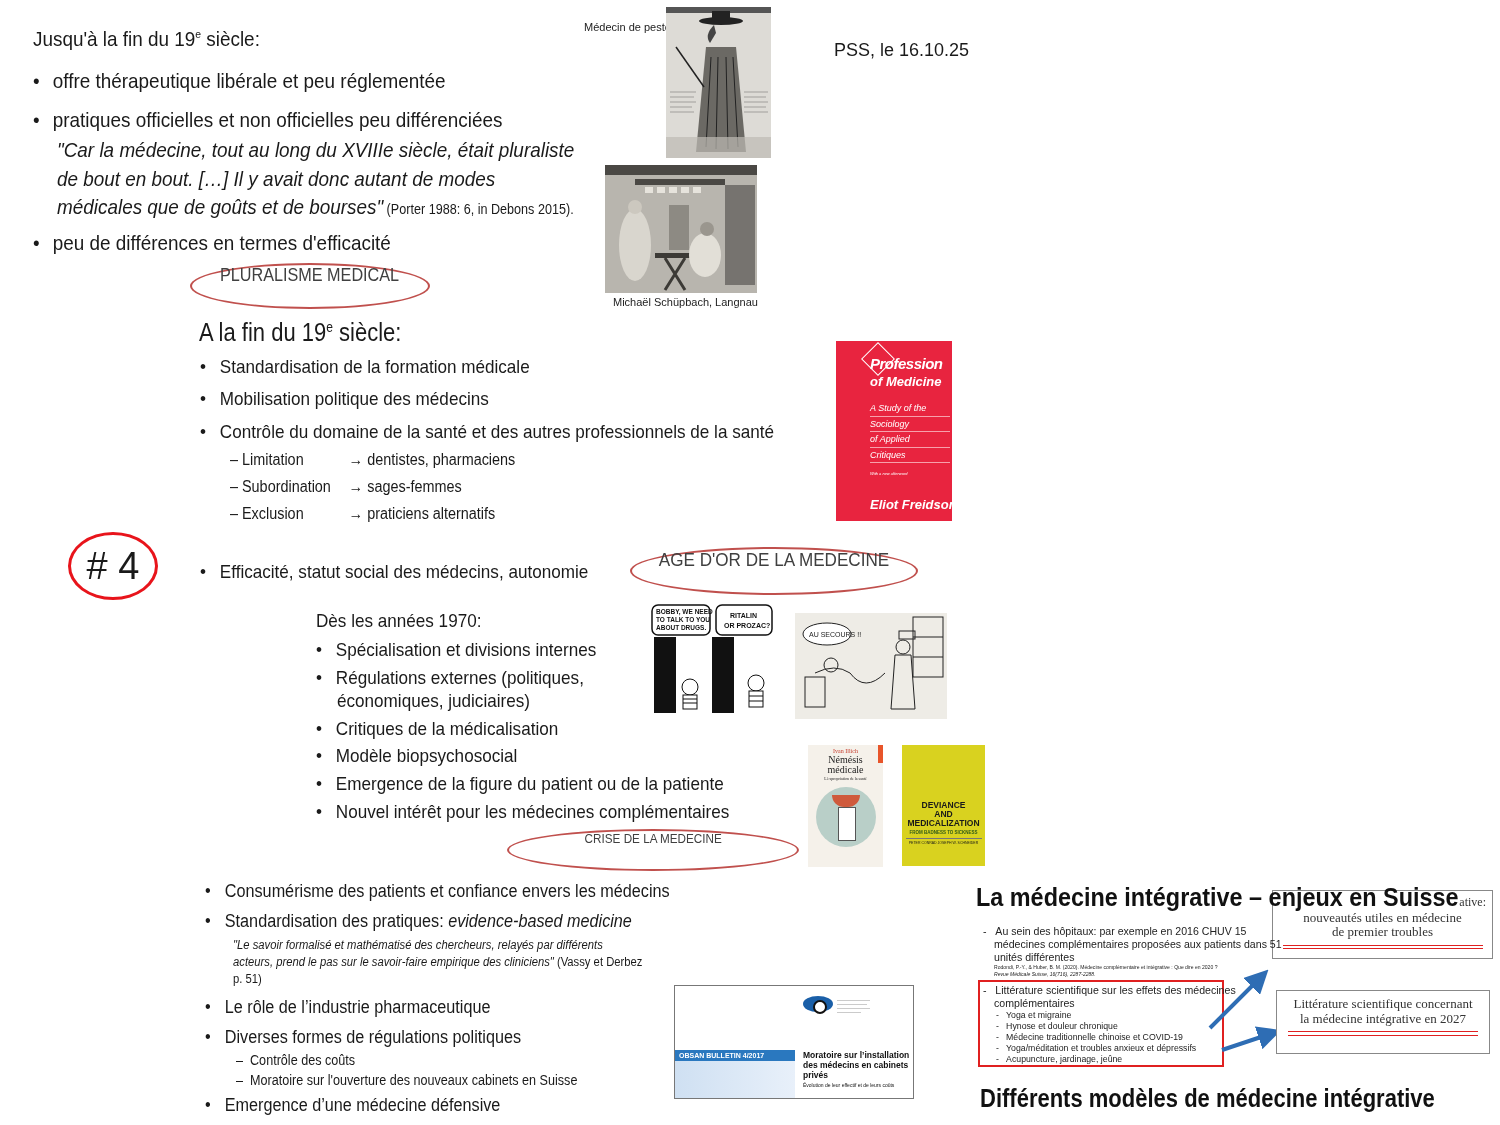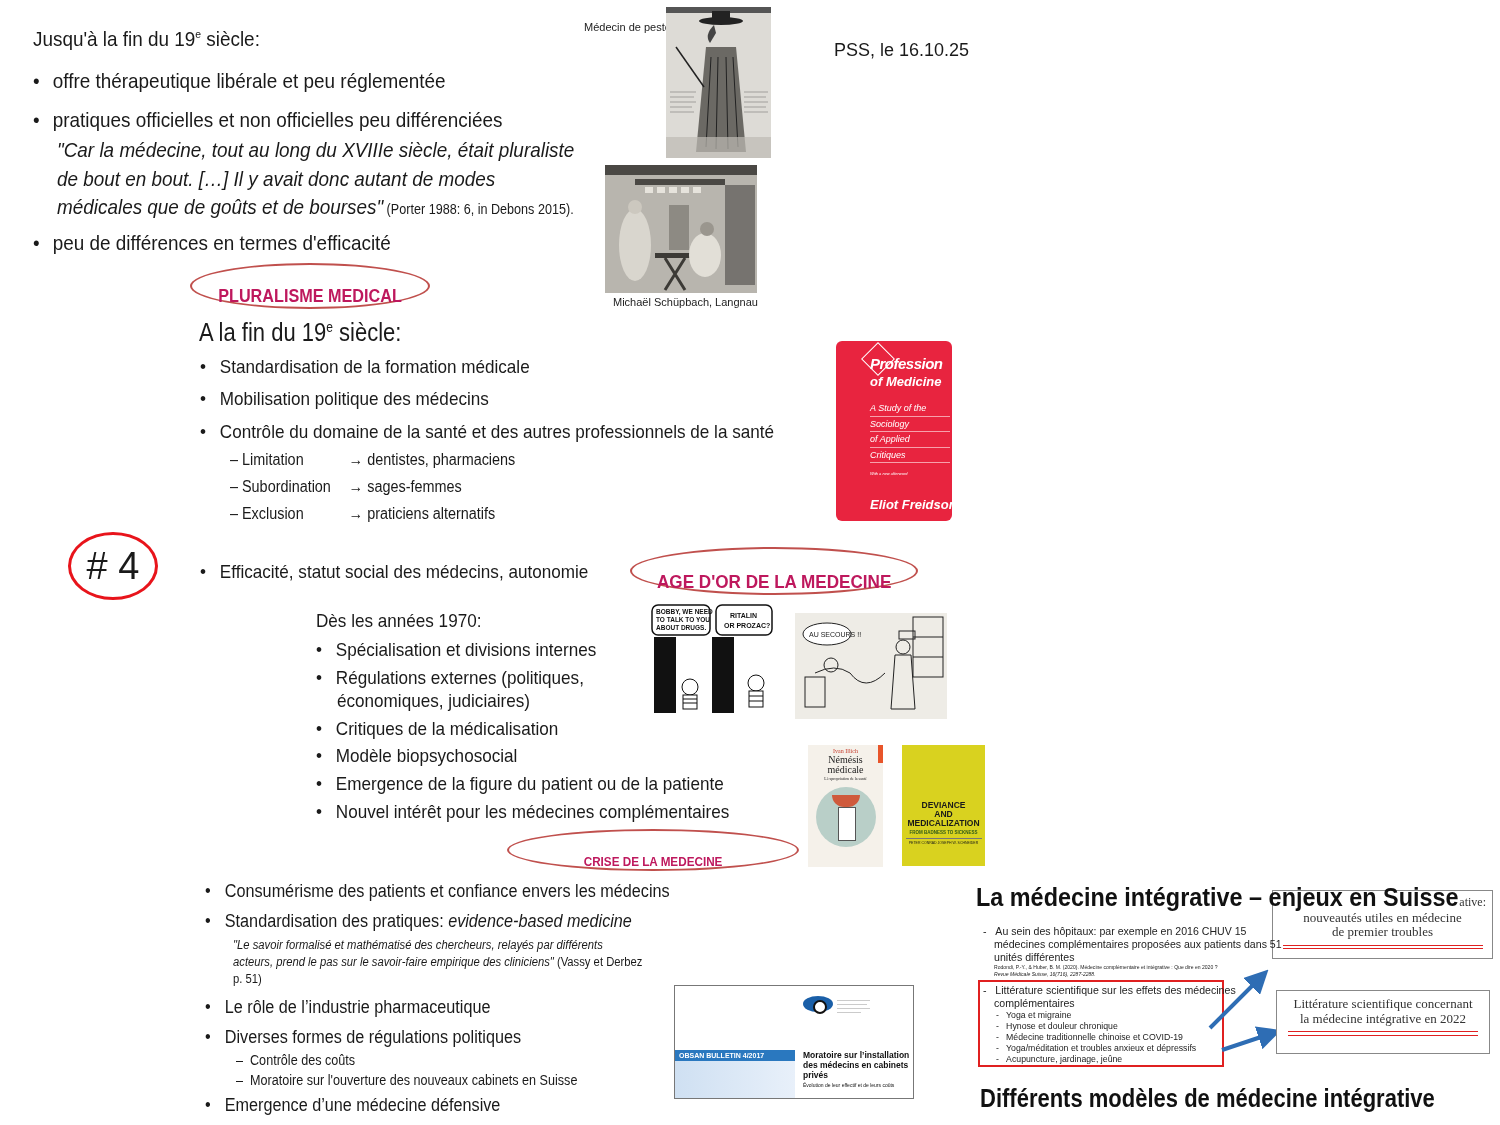--- a/index.html
+++ b/index.html
@@ -3,22 +3,22 @@
 <meta charset="utf-8">
 <style>
   html, body { margin: 0; padding: 0; background: #ffffff; }
   body { width: 1500px; height: 1125px; position: relative; overflow: hidden;
          font-family: "Liberation Sans", sans-serif; color: #1a1a1a; }
   .abs { position: absolute; }
   .txt { white-space: nowrap; }
   .bullet-row { position: absolute; white-space: nowrap; }
   .bullet-row .dot { display: inline-block; width: 22px; }
   .oval { position: absolute; border: 2px solid #c0504d; border-radius: 50%;
-          display: flex; align-items: flex-end; justify-content: center;
-          font-weight: bold; color: #be185d; }
+          display: flex; align-items: flex-start; justify-content: center;
+          font-weight: normal; color: #404040; }
   .sup { font-size: 0.55em; vertical-align: super; }
   .img-box { position: absolute; overflow: hidden; }
   .caption { position: absolute; font-size: 11px; color: #222; white-space: nowrap; }
   .sub-row { position: absolute; white-space: nowrap; font-size: 16px; }
   .sub-row .k { display: inline-block; width: 132px; }
   .sm-list div { white-space: nowrap; }
 </style>
 </head>
 <body>
 
@@ -121,21 +121,21 @@
 <div class="sub-row" style="left:230px; top:451px; transform:scaleX(0.9); transform-origin:left;">
   <span class="k">– <span>Limitation</span></span><span>→ dentistes, pharmaciens</span>
 </div>
 <div class="sub-row" style="left:230px; top:478px; transform:scaleX(0.9); transform-origin:left;">
   <span class="k">– <span>Subordination</span></span><span>→ sages-femmes</span>
 </div>
 <div class="sub-row" style="left:230px; top:505px; transform:scaleX(0.9); transform-origin:left;">
   <span class="k">– <span>Exclusion</span></span><span>→ praticiens alternatifs</span>
 </div>
 
-<div class="img-box" style="left:836px; top:341px; width:116px; height:180px; background:#e8243f; color:#fff; font-style:italic; font-weight:bold;border-radius:6px;">
+<div class="img-box" style="left:836px; top:341px; width:116px; height:180px; background:#e8243f; color:#fff; font-style:italic; font-weight:bold;">
   <div class="abs" style="left:30px; top:6px; width:22px; height:22px; border:1px solid #fff; transform:rotate(45deg);"></div>
   <div class="abs txt" style="left:34px; top:14px; font-size:15px; letter-spacing:-0.5px;">Profession</div>
   <div class="abs txt" style="left:34px; top:33px; font-size:13px;">of Medicine</div>
   <div class="abs" style="left:34px; top:60px; width:80px; font-size:9px; line-height:14.5px; font-weight:normal;">
     <div style="border-bottom:1px solid #f7a0ac;">A Study of the</div>
     <div style="border-bottom:1px solid #f7a0ac;">Sociology</div>
     <div style="border-bottom:1px solid #f7a0ac;">of Applied</div>
     <div style="border-bottom:1px solid #f7a0ac;">Critiques</div>
   </div>
   <div class="abs txt" style="left:34px; top:130px; font-size:4px; font-weight:normal;">With a new afterword</div>
@@ -320,18 +320,18 @@
       <path d="M0,0 L6,3 L0,6 Z" fill="#2e6db4"></path>
     </marker>
   </defs>
   <line x1="10" y1="68" x2="60" y2="18" stroke="#2e6db4" stroke-width="4" marker-end="url(#ah)"></line>
   <line x1="22" y1="90" x2="70" y2="74" stroke="#2e6db4" stroke-width="4" marker-end="url(#ah)"></line>
 </svg>
 
 <div class="img-box" style="left:1276px; top:990px; width:214px; height:64px; background:#fff; border:1px solid #888; box-sizing:border-box; font-family:'Liberation Serif', serif; text-align:center; color:#333;">
   <div style="margin-top:5px; font-size:13px; line-height:15px;">
     <div class="txt">Littérature scientifique concernant</div>
-    <div class="txt">la médecine intégrative en 2022</div>
+    <div class="txt">la médecine intégrative en 2027</div>
   </div>
   <div style="width:190px; margin:5px auto 0; height:3px; border-top:1px solid #e02020; border-bottom:1px solid #e02020;"></div>
 </div>
 
 <div class="abs txt" style="left:980px; top:1084px; font-size:25px; font-weight:bold; color:#111; transform:scaleX(0.88); transform-origin:left;">Différents modèles de médecine intégrative</div>
 
 </body></html>

